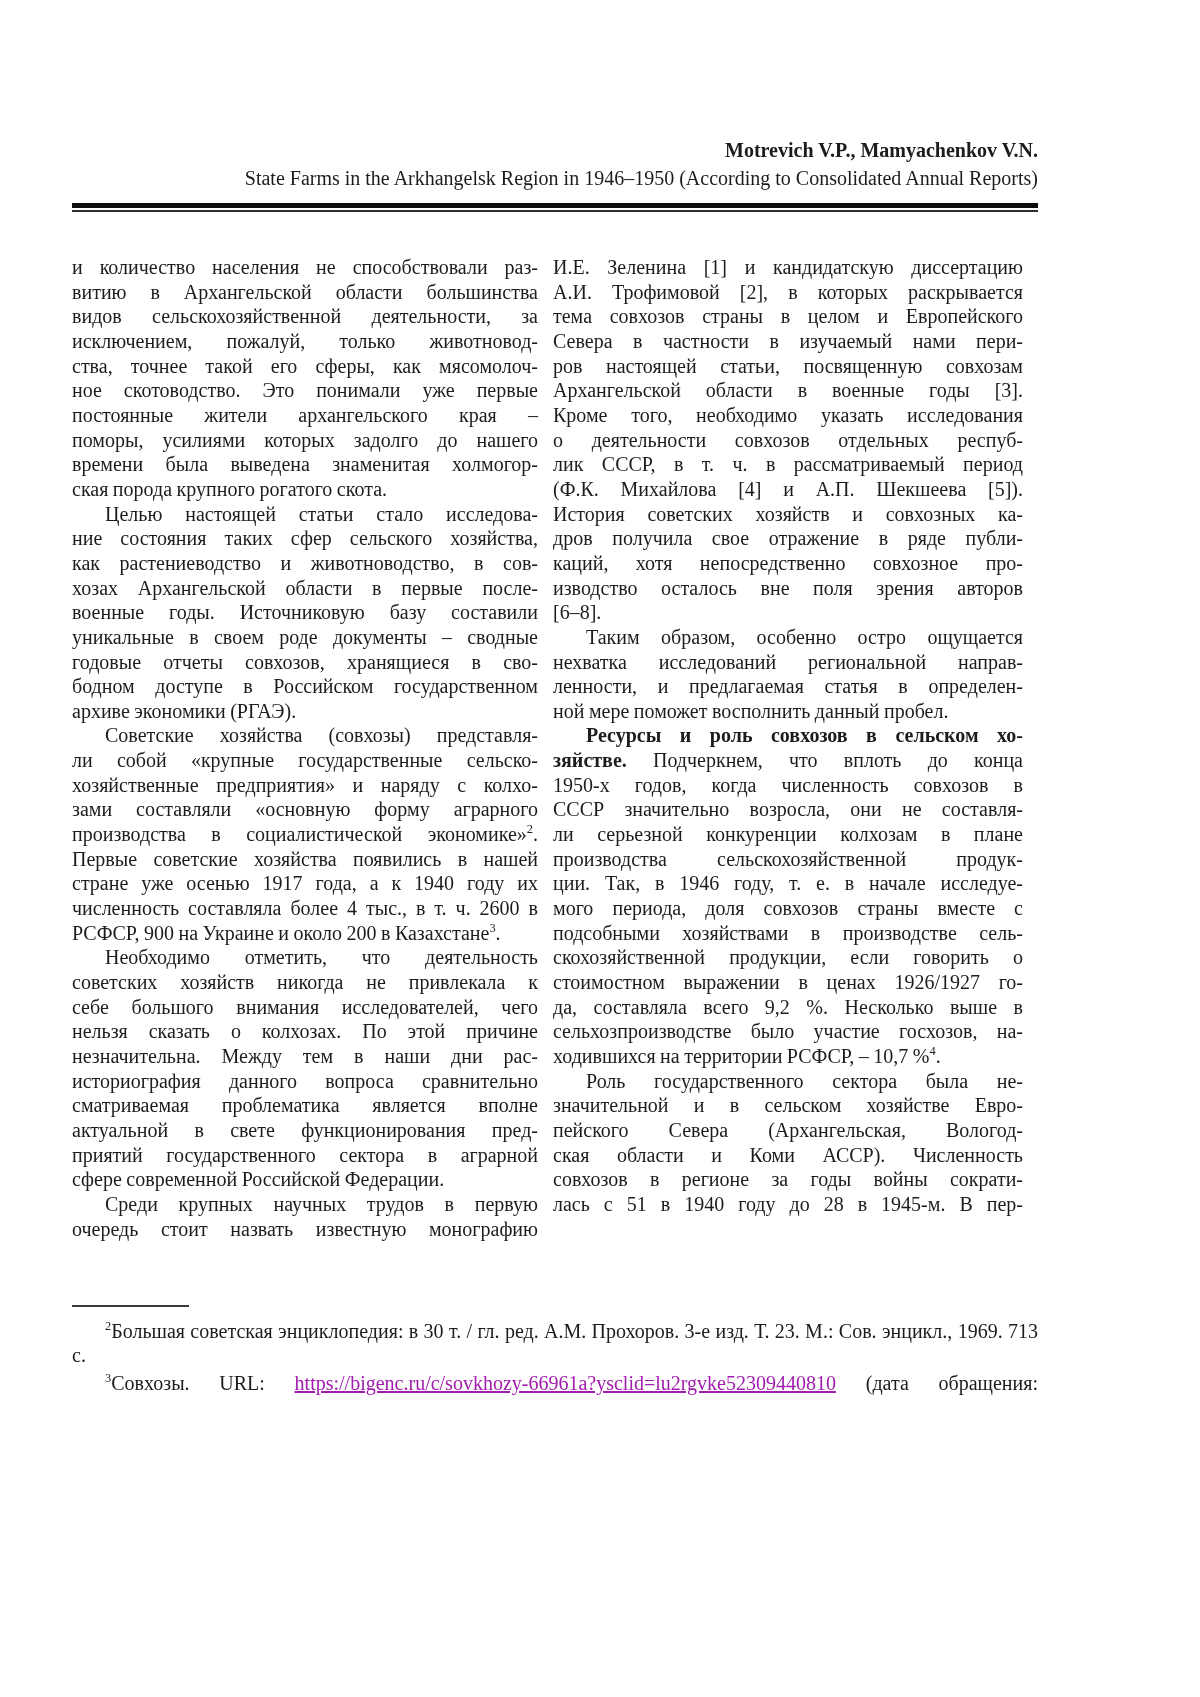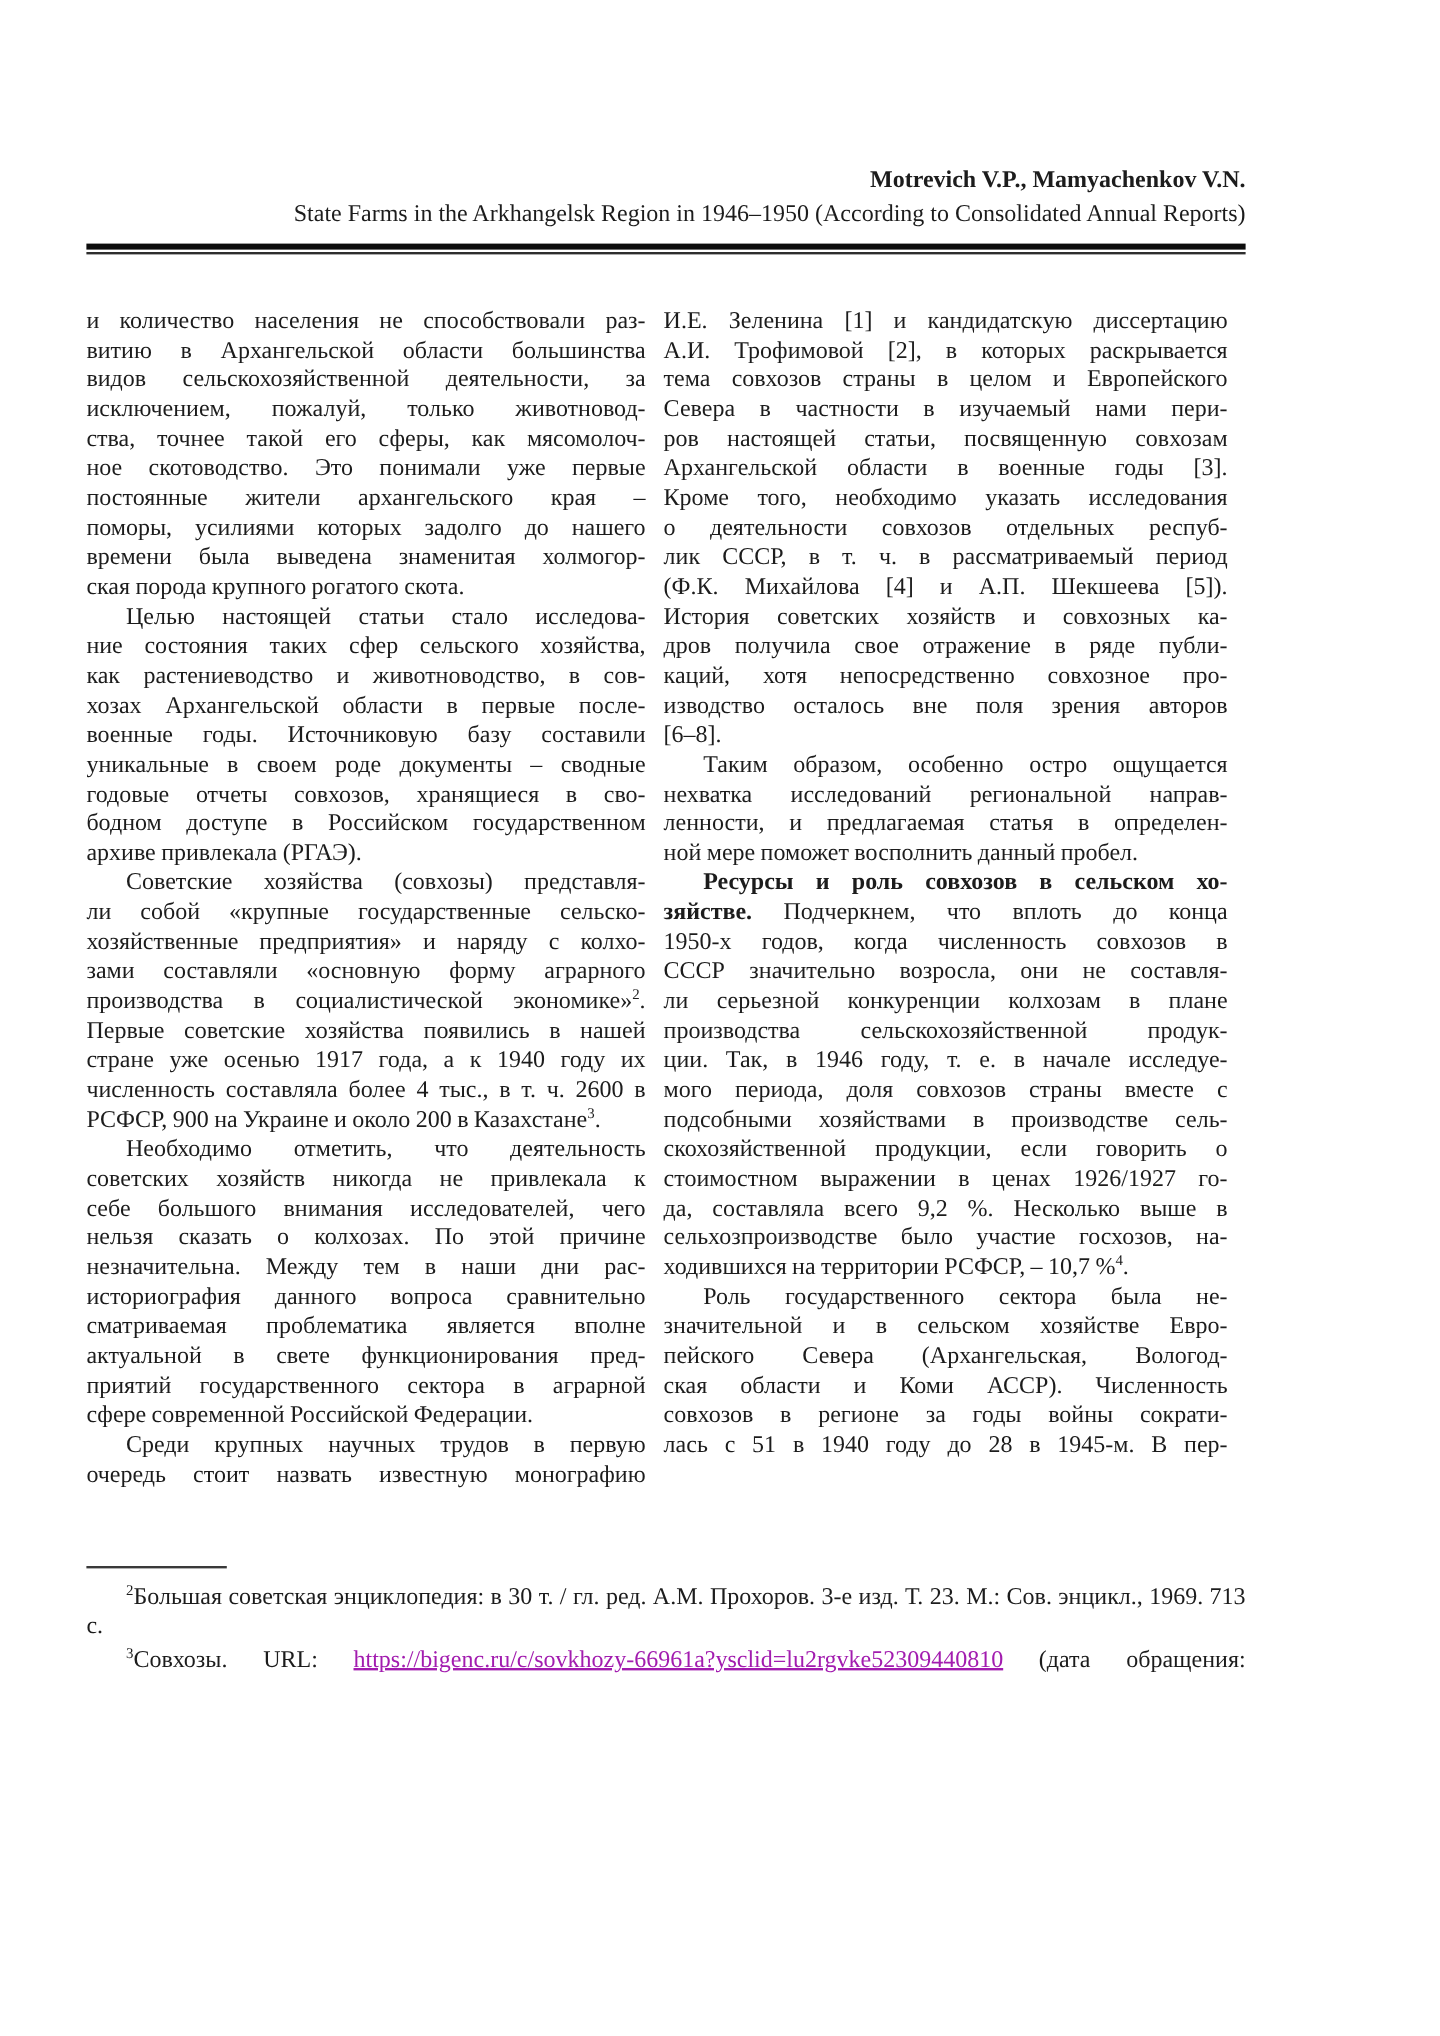--- a/index.html
+++ b/index.html
@@ -59,21 +59,21 @@
           <div class="line"><span class="">времени была выведена знаменитая холмогор-</span></div>
           <div class="line end"><span class="">ская порода крупного рогатого скота.</span></div>
           <div class="line indent"><span class="">Целью настоящей статьи стало исследова-</span></div>
           <div class="line"><span class="">ние состояния таких сфер сельского хозяйства,</span></div>
           <div class="line"><span class="">как растениеводство и животноводство, в сов-</span></div>
           <div class="line"><span class="">хозах Архангельской области в первые после-</span></div>
           <div class="line"><span class="">военные годы. Источниковую базу составили</span></div>
           <div class="line"><span class="">уникальные в своем роде документы – сводные</span></div>
           <div class="line"><span class="">годовые отчеты совхозов, хранящиеся в сво-</span></div>
           <div class="line"><span class="">бодном доступе в Российском государственном</span></div>
-          <div class="line end"><span class="">архиве привлекала (РГАЭ).</span></div>
+          <div class="line end"><span class="">архиве экономики (РГАЭ).</span></div>
           <div class="line indent"><span class="">Советские хозяйства (совхозы) представля-</span></div>
           <div class="line"><span class="">ли собой «крупные государственные сельско-</span></div>
           <div class="line"><span class="">хозяйственные предприятия» и наряду с колхо-</span></div>
           <div class="line"><span class="">зами составляли «основную форму аграрного</span></div>
           <div class="line"><span class="">производства в социалистической экономике»</span><span class="sup ">2</span><span class="">.</span></div>
           <div class="line"><span class="">Первые советские хозяйства появились в нашей</span></div>
           <div class="line"><span class="">стране уже осенью 1917 года, а к 1940 году их</span></div>
           <div class="line"><span class="">численность составляла более 4 тыс., в т. ч. 2600 в</span></div>
           <div class="line end"><span class="">РСФСР, 900 на Украине и около 200 в Казахстане</span><span class="sup ">3</span><span class="">.</span></div>
           <div class="line indent"><span class="">Необходимо отметить, что деятельность</span></div>

